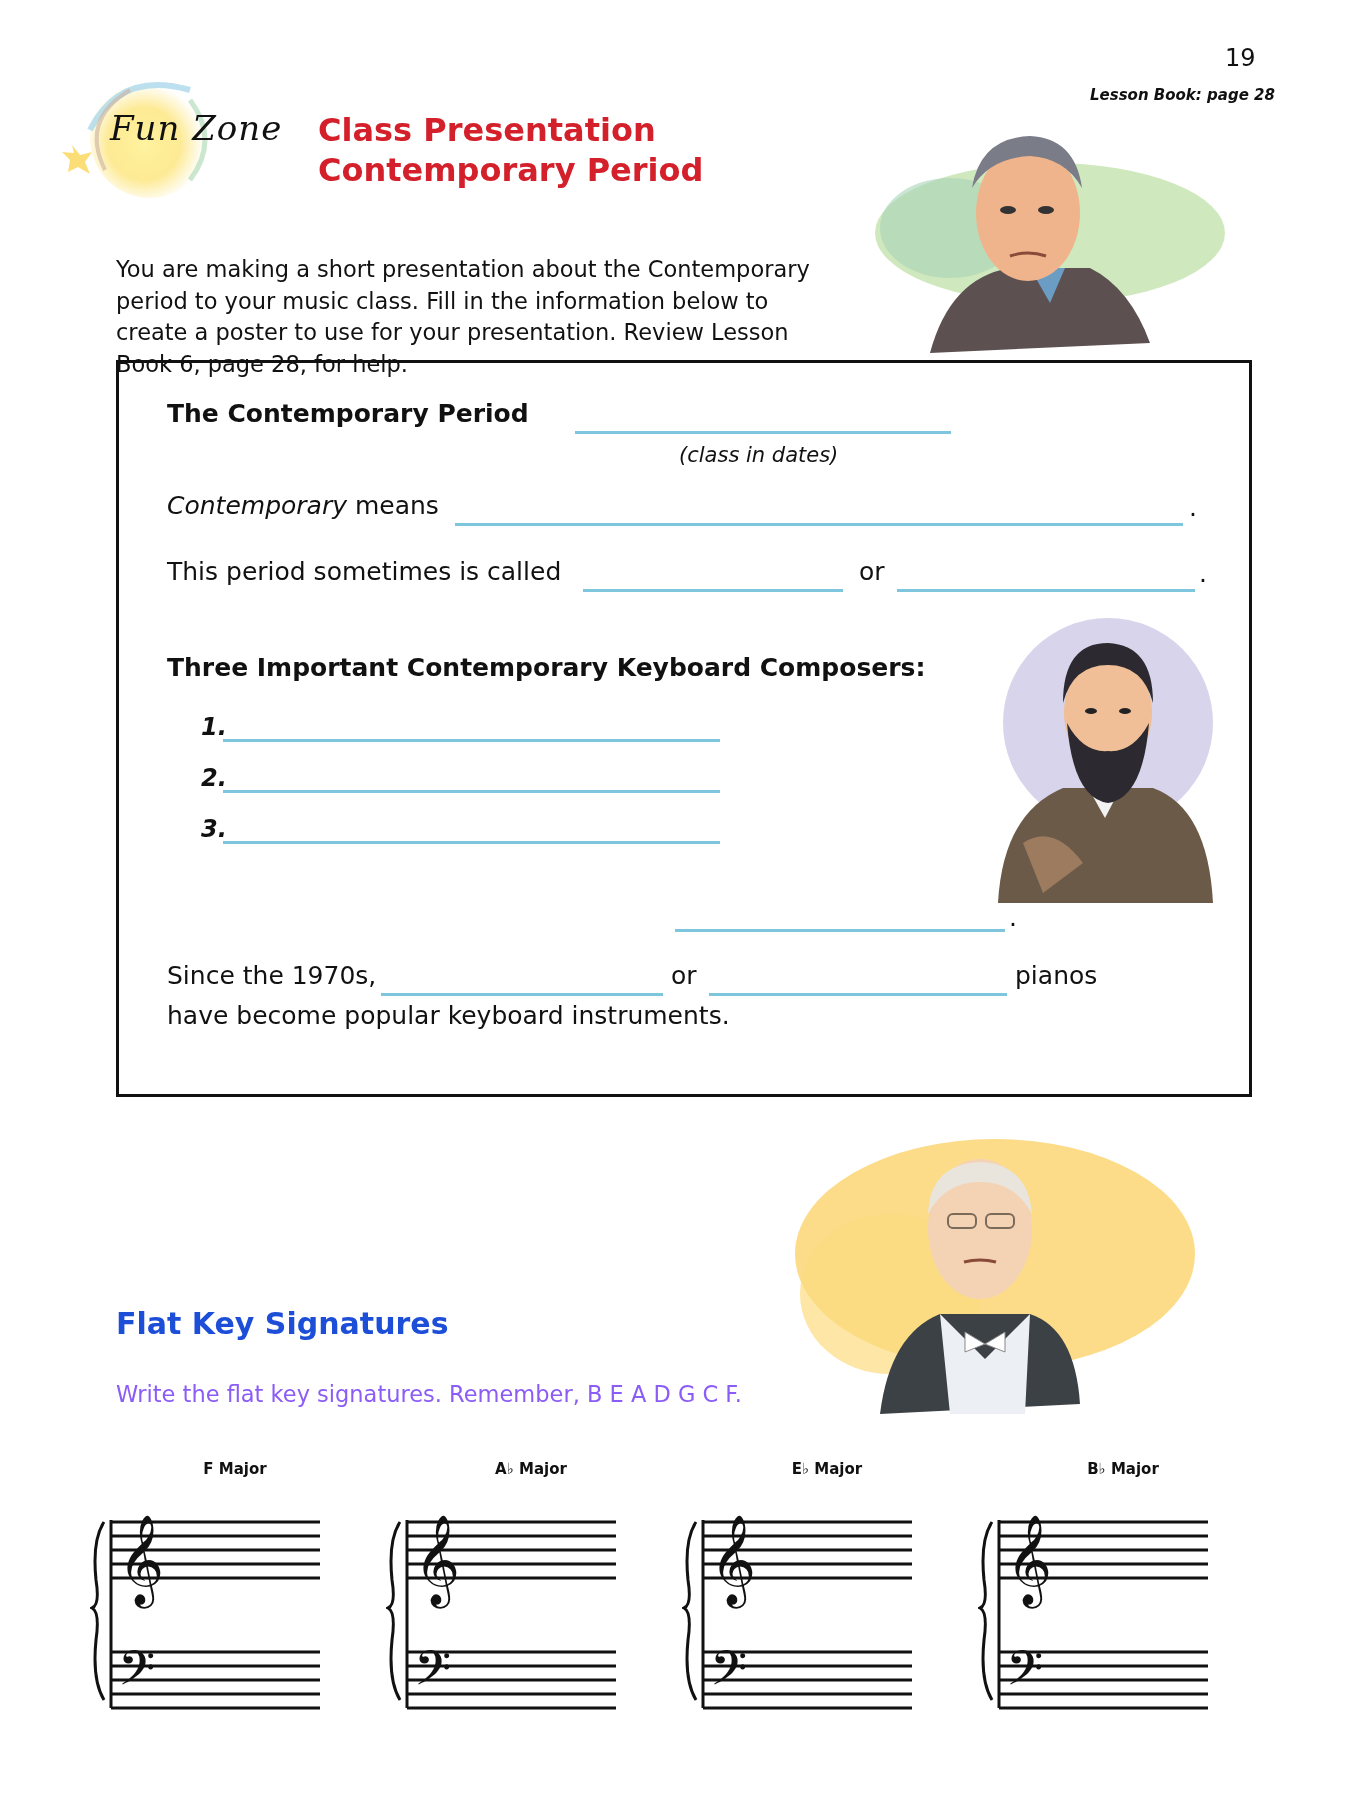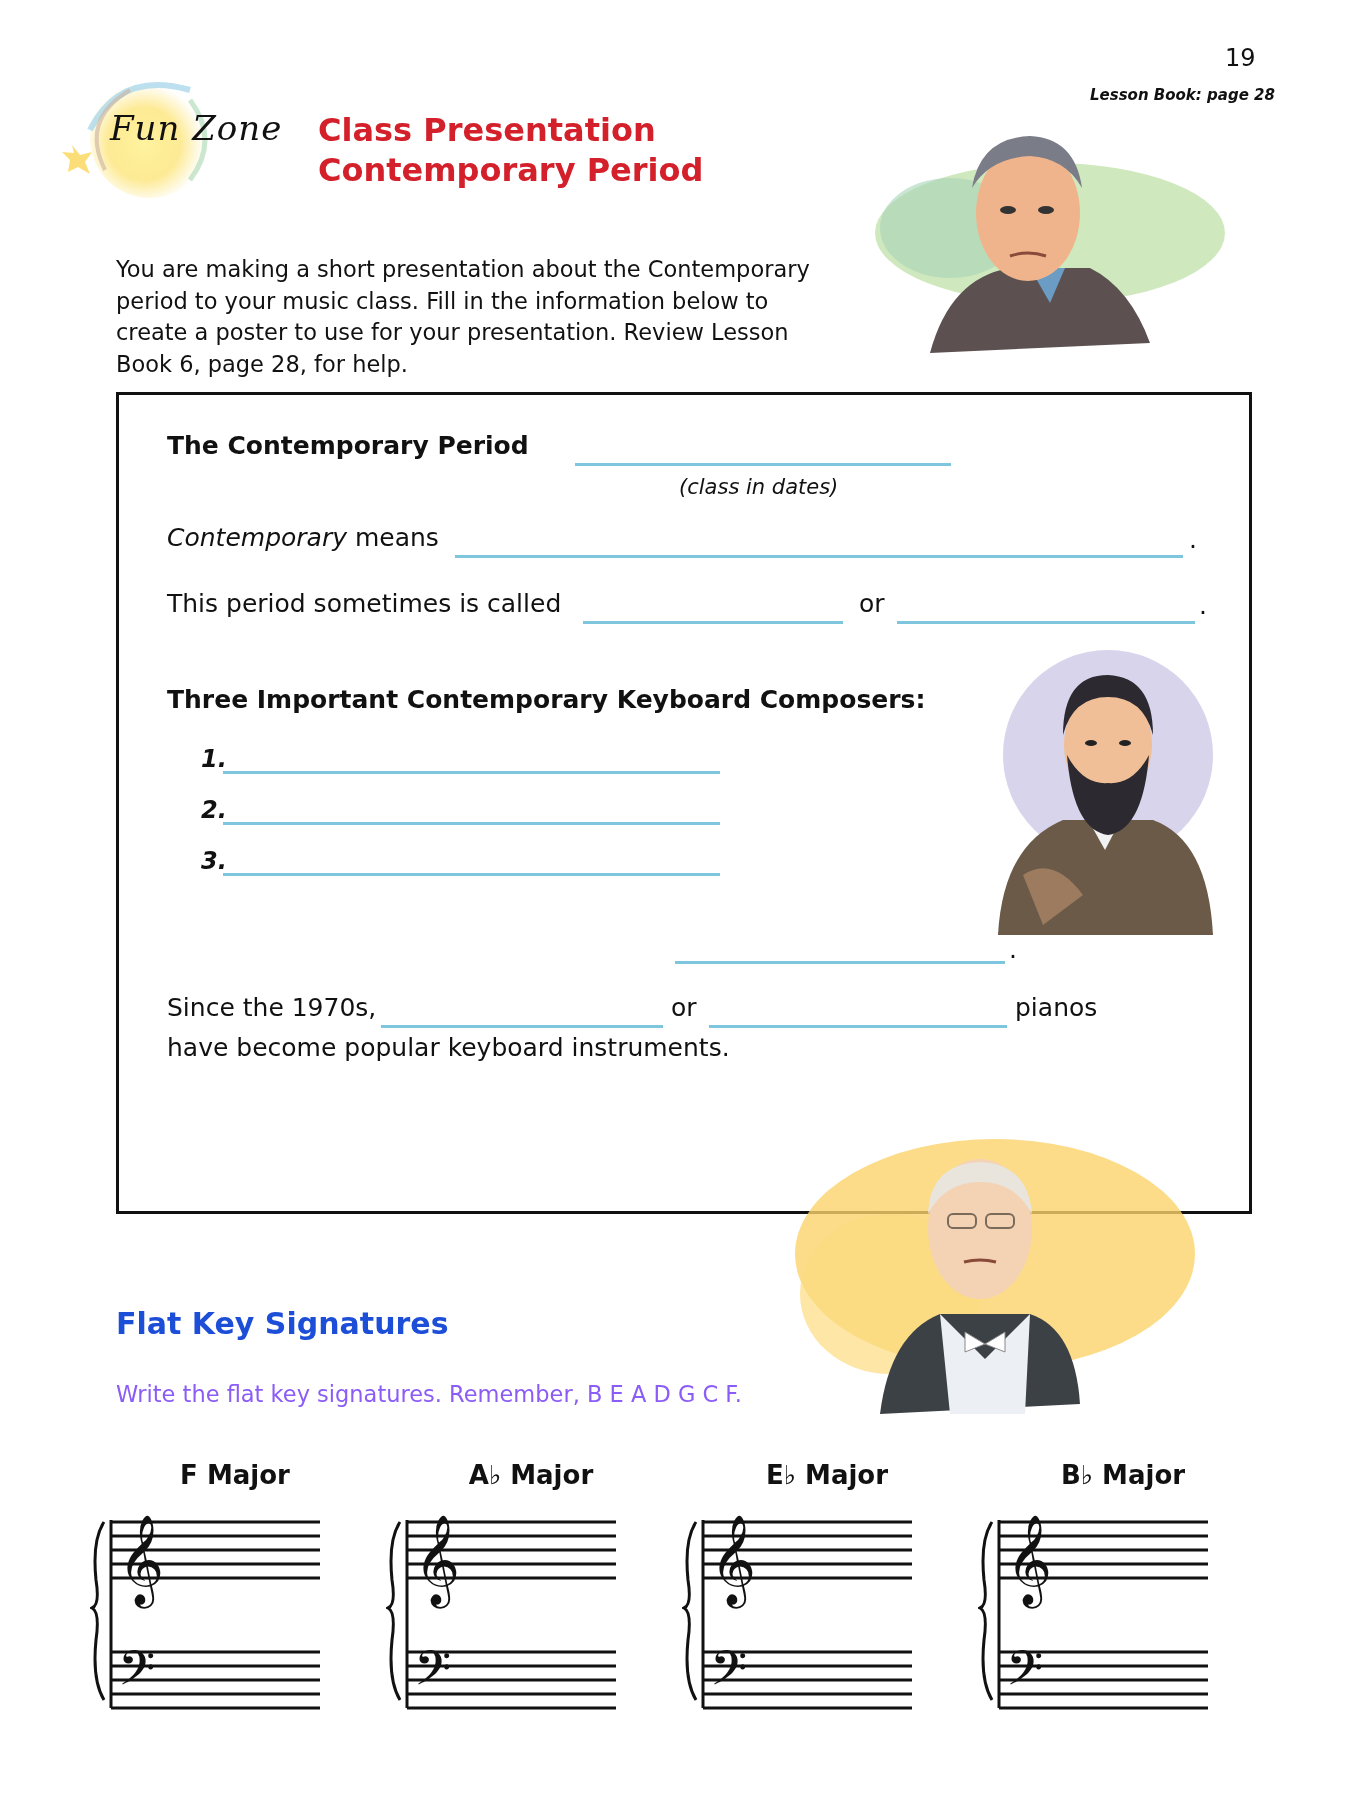--- a/index.html
+++ b/index.html
@@ -6,30 +6,30 @@
   body { width: 1350px; height: 1800px; position: relative; overflow: hidden;
          font-family: "DejaVu Sans", "Liberation Sans", sans-serif; color: #111; }
   .abs { position: absolute; }
   .page-num { left: 1225px; top: 44px; font-size: 24px; color: #111; }
   .lesson-ref { left: 1090px; top: 86px; font-size: 15px; font-style: italic; font-weight: bold; color: #111; white-space: nowrap; }
   .funzone-logo { left: 50px; top: 60px; width: 250px; height: 140px; }
   .funzone-text { left: 110px; top: 108px; font-family: "DejaVu Serif", serif; font-size: 34px; font-style: italic; color: #111; letter-spacing: 1px; white-space: nowrap; }
   .title { left: 318px; top: 110px; color: #d3202a; font-weight: bold; font-size: 32px; line-height: 40px; }
   .intro { left: 116px; top: 216px; width: 720px; font-size: 22.5px; line-height: 31.5px; color: #111; margin-top: 38px; }
   .portrait { overflow: visible; }
-  .box { left: 116px; top: 392px; width: 1136px; height: 822px; border: 3px solid #111; box-sizing: border-box; }
+  .box { left: 116px; top: 360px; width: 1136px; height: 737px; border: 3px solid #111; box-sizing: border-box; }
   .row { position: absolute; font-size: 25px; white-space: nowrap; color: #111; }
   .bold { font-weight: bold; }
   .blank { position: absolute; height: 0; border-bottom: 3px solid #7ec6de; }
   .hint { position: absolute; font-size: 21px; font-style: italic; color: #111; }
   .num { position: absolute; font-size: 24px; font-style: italic; font-weight: bold; color: #111; }
   .sec2-title { left: 116px; top: 1306px; color: #1d4ed8; font-weight: bold; font-size: 30px; text-align: center; }
   .sec2-inst { left: 116px; top: 1381px; font-size: 22.5px; color: #8b5cf6; white-space: nowrap; }
   .staff-block { position: absolute; top: 1460px; width: 270px; height: 260px; }
-  .staff-label { position: absolute; top: 0; width: 100%; text-align: center; font-weight: bold; font-size: 26px; color: #111; }
+  .staff-label { position: absolute; top: 0; width: 100%; text-align: center; font-weight: bold; font-size: 15px; color: #111; }
   .staff-svg { position: absolute; left: -10px; top: 40px; }
 </style>
 </head>
 <body>
 
 <div class="abs page-num">19</div>
 <div class="abs lesson-ref">Lesson Book: page 28</div>
 
 <svg class="abs funzone-logo" width="250" height="140" viewBox="0 0 250 140">
   <defs>

